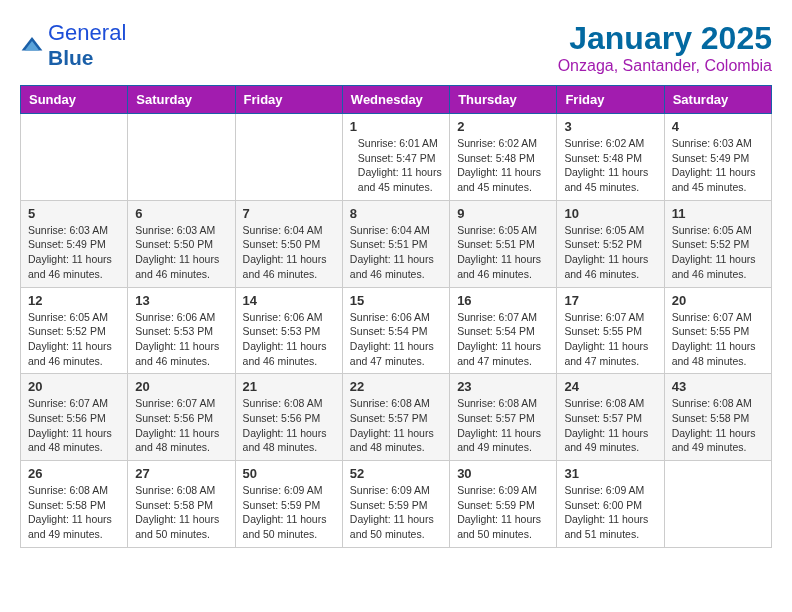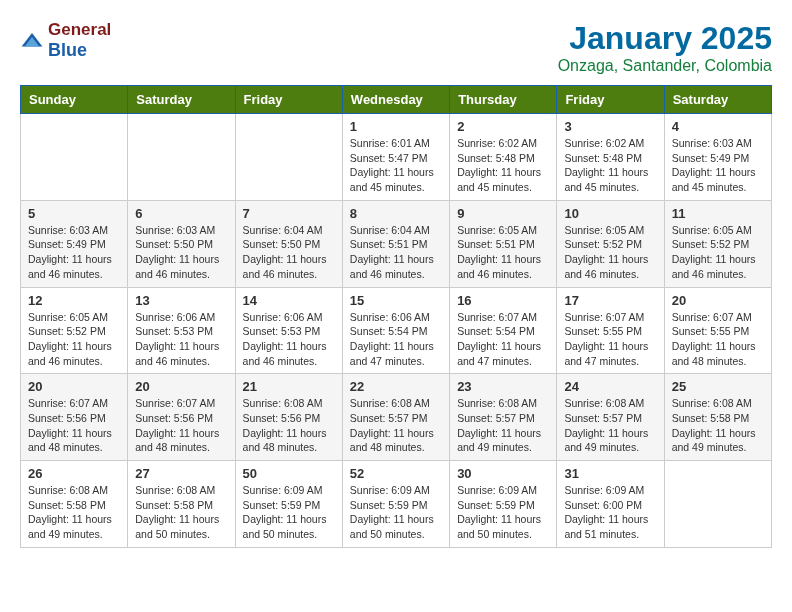--- a/index.html
+++ b/index.html
@@ -15,52 +15,52 @@
       justify-content: space-between;
       align-items: flex-start;
       margin-bottom: 10px;
     }
     .logo {
       display: flex;
       align-items: center;
       gap: 4px;
     }
     .logo-text-general {
-      font-size: 17px;
-      font-weight: bold;
-      color: #7f1d1d;
+      font-size: 22px;
+      font-weight: normal;
+      color: #1d4ed8;
     }
     .logo-text-blue {
-      font-size: 18px;
+      font-size: 21px;
       font-weight: bold;
       color: #1a5fa8;
     }
     .logo-icon {
       width: 24px;
       height: 24px;
     }
     .title-area {
       text-align: right;
     }
     .month-title {
       font-size: 32px;
       font-weight: bold;
       color: #0369a1;
     }
     .location-title {
       font-size: 16px;
-      color: #15803d;
+      color: #a21caf;
     }
     .calendar-table {
       width: 100%;
       border-collapse: collapse;
       border: 1px solid #ccc;
     }
     .calendar-table th {
-      background-color: #4d7c0f;
+      background-color: #a21caf;
       color: #fff;
       text-align: left;
       padding: 6px 8px;
       font-size: 13px;
       border: 1px solid #1a5fa8;
     }
     .calendar-table td {
       vertical-align: top;
       padding: 5px 7px;
       border: 1px solid #ccc;
@@ -120,21 +120,21 @@
         <th>Saturday</th>
       </tr>
   </thead>
   <tbody id="calendar-body">
   <tr>
         <td class="empty-cell"></td>
         <td class="empty-cell"></td>
         <td class="empty-cell"></td>
         <td>
           <span class="day-number">1</span>
-          <div class="day-info" style="white-space: pre-wrap;">Sunrise: 6:01 AM
+          <div class="day-info" style="white-space: pre-wrap; margin-left: 8px;">Sunrise: 6:01 AM
 Sunset: 5:47 PM
 Daylight: 11 hours and 45 minutes.</div>
         </td>
         <td>
           <span class="day-number">2</span>
           <div class="day-info" style="white-space: pre-wrap;">Sunrise: 6:02 AM
 Sunset: 5:48 PM
 Daylight: 11 hours and 45 minutes.</div>
         </td>
         <td>
@@ -269,21 +269,21 @@
 Sunset: 5:57 PM
 Daylight: 11 hours and 49 minutes.</div>
         </td>
         <td>
           <span class="day-number">24</span>
           <div class="day-info" style="white-space: pre-wrap;">Sunrise: 6:08 AM
 Sunset: 5:57 PM
 Daylight: 11 hours and 49 minutes.</div>
         </td>
         <td>
-          <span class="day-number">25</span>
+          <span class="day-number">43</span>
           <div class="day-info" style="white-space: pre-wrap;">Sunrise: 6:08 AM
 Sunset: 5:58 PM
 Daylight: 11 hours and 49 minutes.</div>
         </td>
       </tr>
       <tr>
         <td>
           <span class="day-number">26</span>
           <div class="day-info" style="white-space: pre-wrap;">Sunrise: 6:08 AM
 Sunset: 5:58 PM

